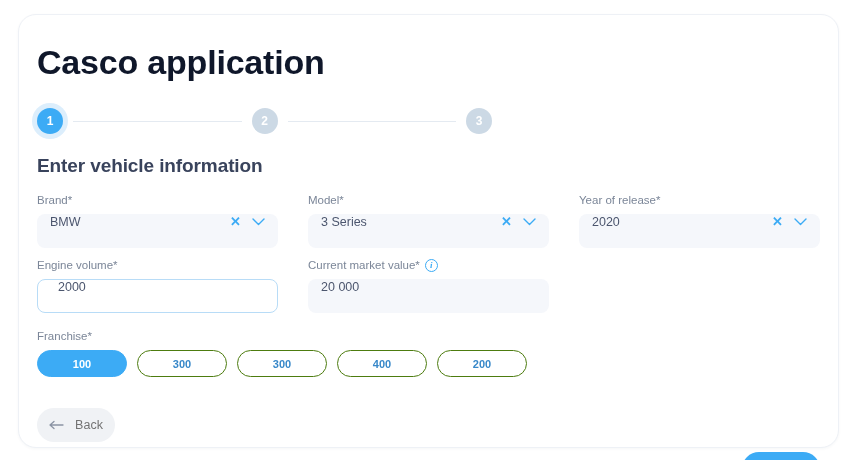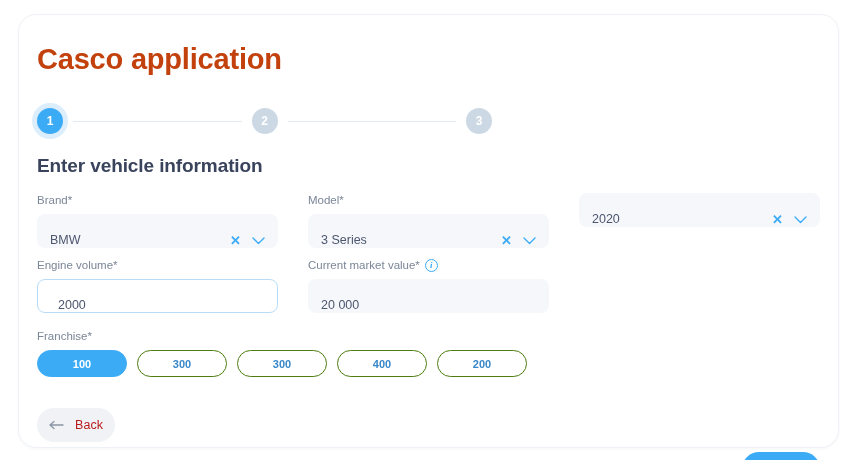--- a/index.html
+++ b/index.html
@@ -40,23 +40,23 @@
     top: 0;
     right: 18px;
     bottom: 0;
   }
 
   
   .page-title {
     position: absolute;
     left: 0;
     top: 28px;
-    font-size: 29px;
-    font-weight: bold;
-    color: #c2410c;
+    font-size: 34px;
+    font-weight: bold;
+    color: #0f172a;
     letter-spacing: -0.2px;
   }
 
   
   .stepper {
     position: absolute;
     left: 0;
     top: 90px;
     width: 455px;
     height: 32px;
@@ -145,21 +145,21 @@
     font-family: "Liberation Serif", serif;
   }
 
   .control {
     position: relative;
     height: 34px;
     background: #f5f7fb;
     border: 1px solid transparent;
     border-radius: 8px;
     display: flex;
-    align-items: flex-end;
+    align-items: flex-start;
     padding: 0 12px;
   }
   .control.focused {
     background: #ffffff;
     border: 1px solid #b8dcf7;
     padding-left: 20px;
   }
   .control-value {
     font-size: 12.5px;
     color: #4c566e;
@@ -232,21 +232,21 @@
     gap: 10px;
     font-size: 12.5px;
     cursor: pointer;
     border: none;
     font-family: "Liberation Sans", sans-serif;
   }
   .btn-back {
     left: 0;
     width: 78px;
     background: #f0f2f5;
-    color: #b91c1c;
+    color: #737373;
   }
   .btn-next {
     right: 0;
     width: 78px;
     background: #3cabf5;
     color: #ffffff;
     font-weight: bold;
     margin-top: 44px;
   }
   .arrow svg { display: block; }
@@ -302,20 +302,21 @@
               <span class="chevron-icon">
                 <svg width="13" height="8" viewBox="0 0 13 8">
                     <path d="M1 1 L6.5 6.5 L12 1" fill="none" stroke="#3cabf5" stroke-width="1.4" stroke-linecap="round" stroke-linejoin="round"></path>
                   </svg>
               </span>
             </span>
           </div>
         </div>
 
         <div class="field">
+          <div class="field-label">Year of release*</div>
           <div class="control">
             <span class="control-value">2020</span>
             <span class="control-icons">
               <span class="clear-icon">✕</span>
               <span class="chevron-icon">
                 <svg width="13" height="8" viewBox="0 0 13 8">
                     <path d="M1 1 L6.5 6.5 L12 1" fill="none" stroke="#3cabf5" stroke-width="1.4" stroke-linecap="round" stroke-linejoin="round"></path>
                   </svg>
               </span>
             </span>

